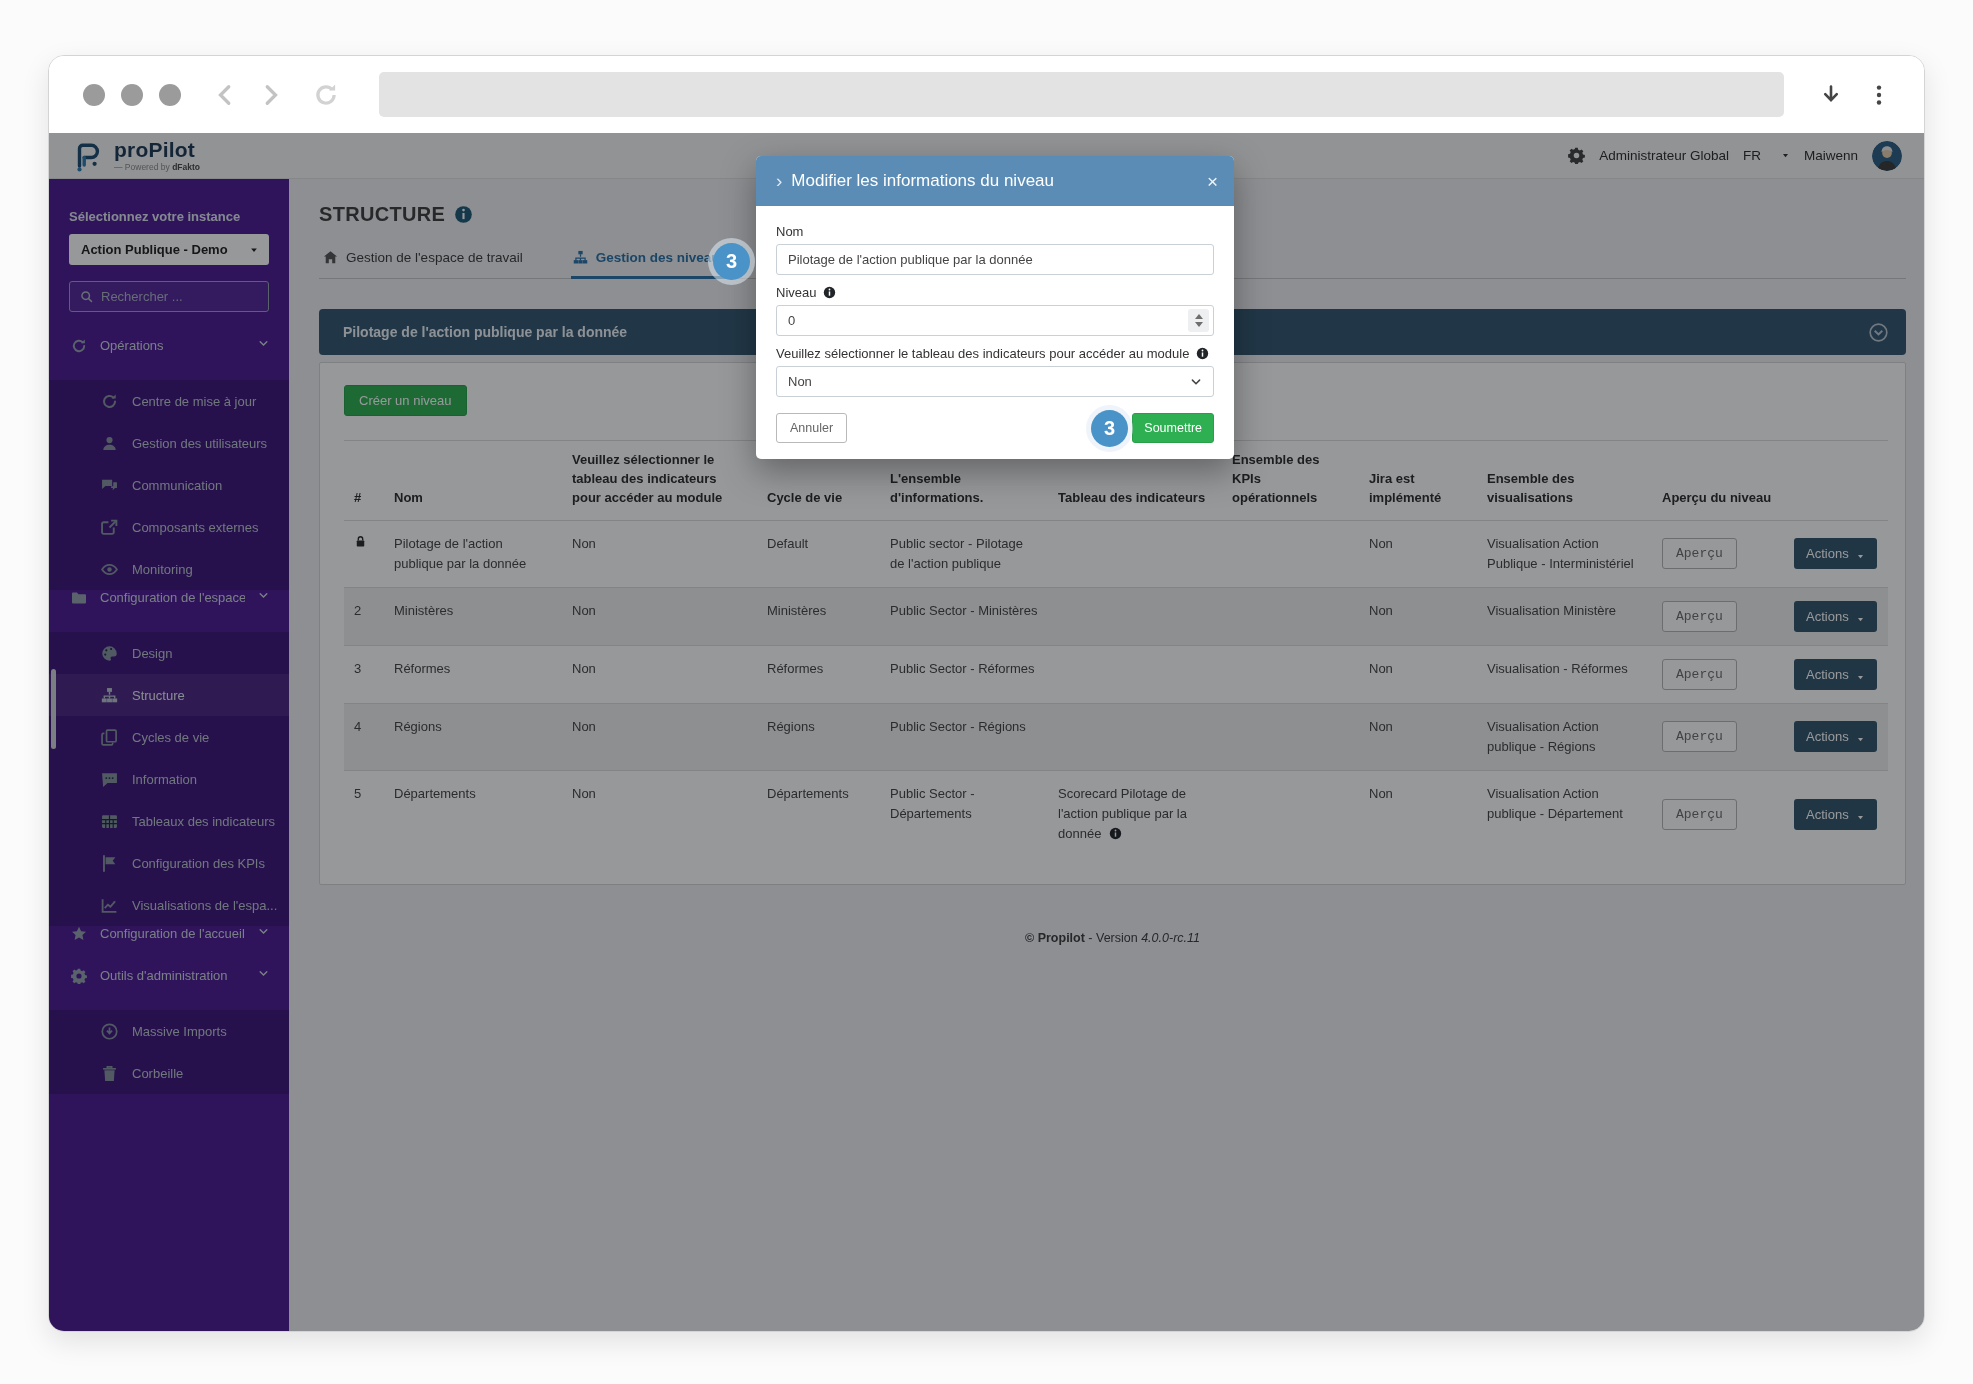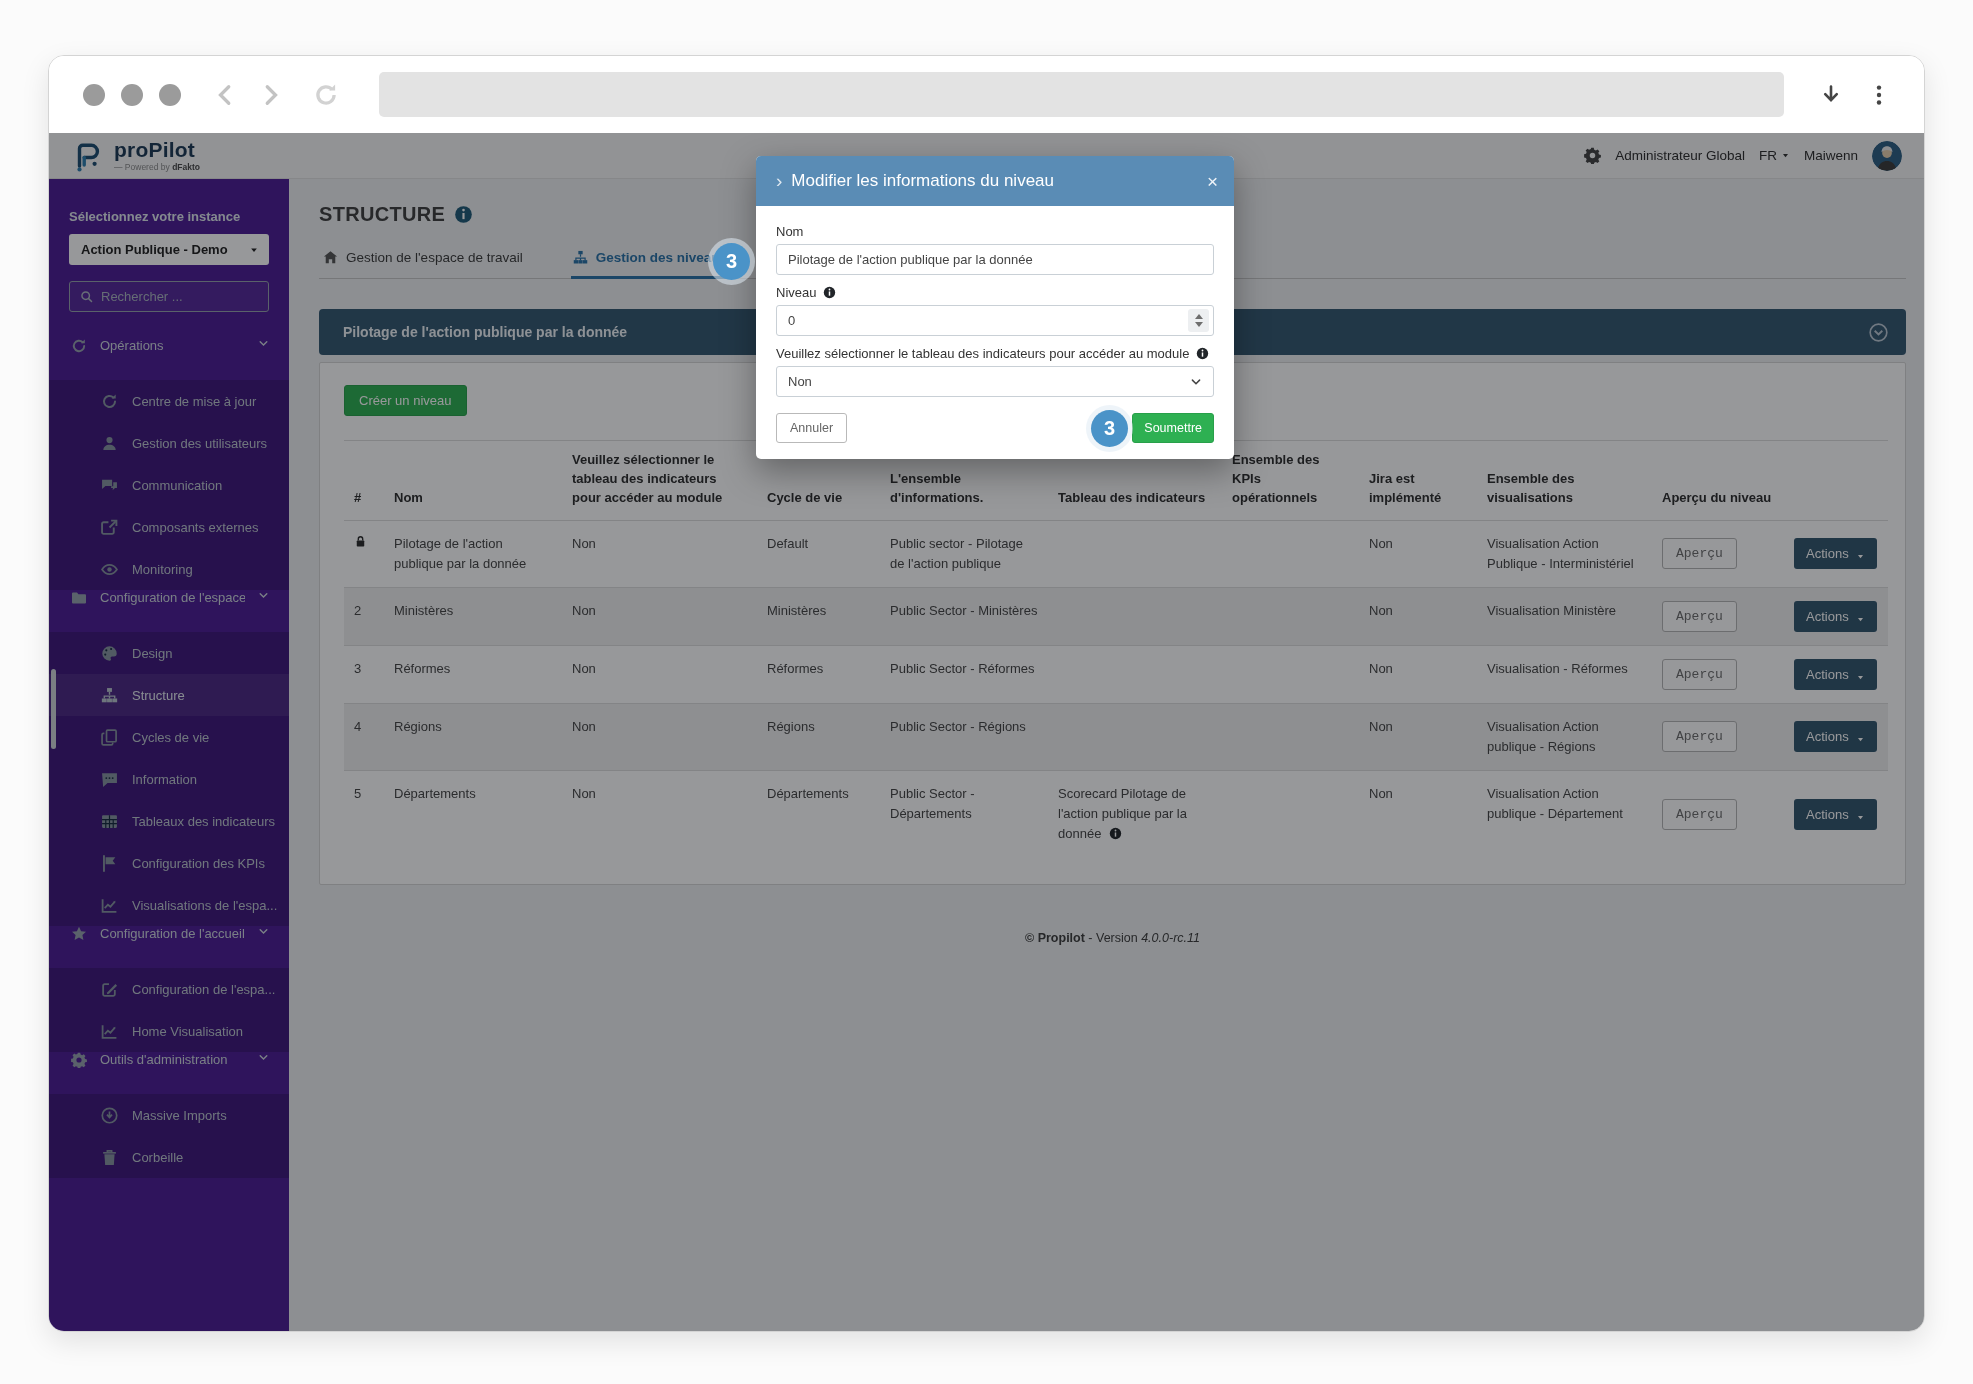--- a/index.html
+++ b/index.html
@@ -27,21 +27,21 @@
   .appbar { height:46px; background:#f6f6f6; border-bottom:1px solid #e2e2e2;
     display:flex; align-items:center; padding:0 22px; }
   .logo-wrap { display:flex; align-items:center; gap:9px; }
   .logo-svg { width:34px; height:34px; }
   .brand-txt { line-height:1; }
   .brand { font-size:21px; font-weight:bold; color:#1c3a55; letter-spacing:.2px; }
   .tagline { font-size:8.5px; color:#8a8a8a; margin-top:3px; }
   .tagline b { color:#4a4a4a; }
   .appbar-right { margin-left:auto; display:flex; align-items:center; gap:14px; font-size:13.5px; color:#2e2e2e; }
   .appbar-right .gear { width:17px; height:17px; color:#444; }
-  .lang { display:flex; align-items:center; gap:4px; cursor:pointer;justify-content:flex-end; }
+  .lang { display:flex; align-items:center; gap:20px; cursor:pointer;justify-content:flex-end; }
   .lang .icx { width:9px; height:9px; color:#333; }
   .avatar-ic { width:30px; height:30px; border-radius:50%; overflow:hidden; }
 
   
   .approw { display:flex; height:1154px; position:relative; }
 
   
   .sidebar { width:240px; background:#4c1d95; flex-shrink:0; position:relative; color:#c2cbd3; }
   .side-label { font-size:13px; font-weight:bold; color:#dfe6ec; margin:30px 20px 10px; }
   .instance-select { margin:0 20px; height:31px; background:#fff; border-radius:3px;
@@ -410,41 +410,20 @@
                 <path d="M8 .8l2.1 4.4 4.9.6-3.6 3.3 1 4.8L8 11.5l-4.4 2.4 1-4.8L1 5.8l4.9-.6z" fill="currentColor"></path>
               </svg>
             </span>
             <span class="sec-label">Configuration de l'accueil</span>
             <span class="icx sec-chev">
               <svg viewBox="0 0 16 16">
                 <path d="M3.2 5.5L8 10.3l4.8-4.8" fill="none" stroke="currentColor" stroke-width="2" stroke-linecap="round"></path>
               </svg>
             </span>
      </div>
-          <div class="sub-items">
-            <div class="side-item">
-              <span class="icx item-ic">
-                <svg viewBox="0 0 16 16">
-                  <path d="M13 8.5v4A1.5 1.5 0 0 1 11.5 14h-8A1.5 1.5 0 0 1 2 12.5v-8A1.5 1.5 0 0 1 3.5 3h4" fill="none" stroke="currentColor" stroke-width="1.7"></path>
-                  <path d="M6 10.5l7.6-7.6 1.5 1.5L7.5 12l-2 .5z" fill="currentColor"></path>
-                </svg>
-              </span>
-              <span>Configuration de l'espa...</span>
-            </div>
-            <div class="side-item">
-              <span class="icx item-ic">
-                <svg viewBox="0 0 16 16">
-                  <path d="M1.5 2v12h13" fill="none" stroke="currentColor" stroke-width="1.7"></path>
-                  <path d="M3.5 10.5l3-3.2 2.4 1.8 4-4.6" fill="none" stroke="currentColor" stroke-width="1.7"></path>
-                  <path d="M13.6 3.6l-.4 2.5-2-1.4z" fill="currentColor"></path>
-                </svg>
-              </span>
-              <span>Home Visualisation</span>
-            </div>
-          </div>
           <div class="side-section">
        <span class="icx sec-ic">
               <svg viewBox="0 0 16 16">
                 <path fill-rule="evenodd" fill="currentColor" d="M6.8.8h2.4l.4 1.8 1.6.66 1.55-1 1.7 1.7-1 1.54.66 1.6 1.8.4v2.4l-1.8.4-.66 1.6 1 1.55-1.7 1.7-1.54-1-1.6.66-.4 1.8H6.8l-.4-1.8-1.6-.66-1.55 1-1.7-1.7 1-1.54-.66-1.6-1.8-.4V6.8l1.8-.4.66-1.6-1-1.55 1.7-1.7 1.54 1 1.6-.66zM8 5.4a2.6 2.6 0 1 0 0 5.2 2.6 2.6 0 0 0 0-5.2z"></path>
               </svg>
             </span>
             <span class="sec-label">Outils d'administration</span>
             <span class="icx sec-chev">
               <svg viewBox="0 0 16 16">
                 <path d="M3.2 5.5L8 10.3l4.8-4.8" fill="none" stroke="currentColor" stroke-width="2" stroke-linecap="round"></path>

